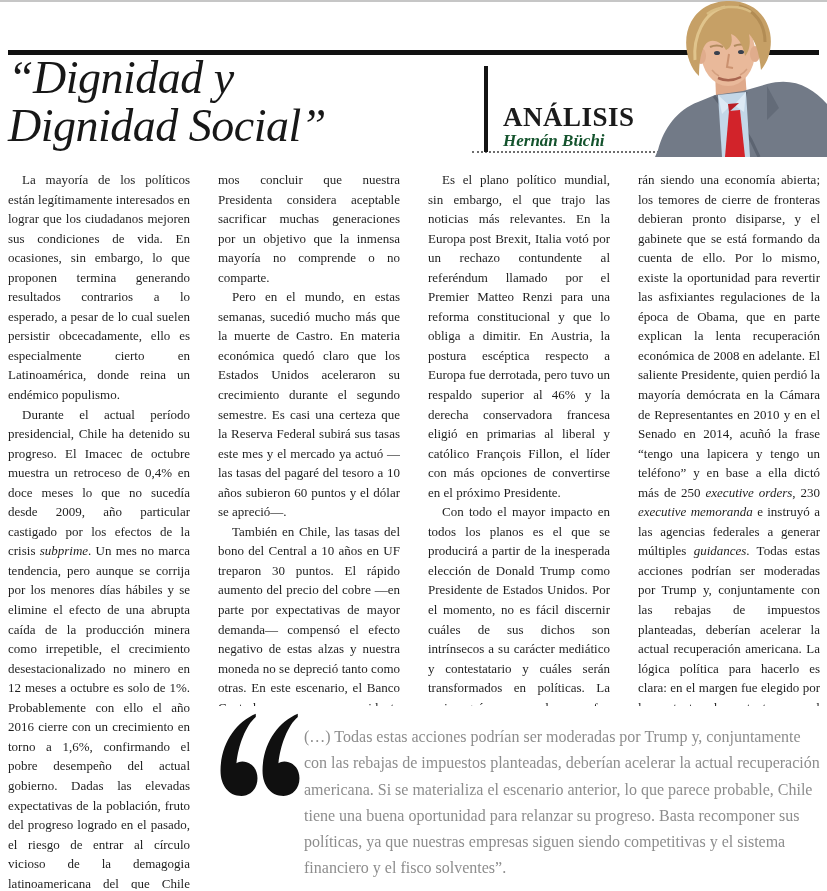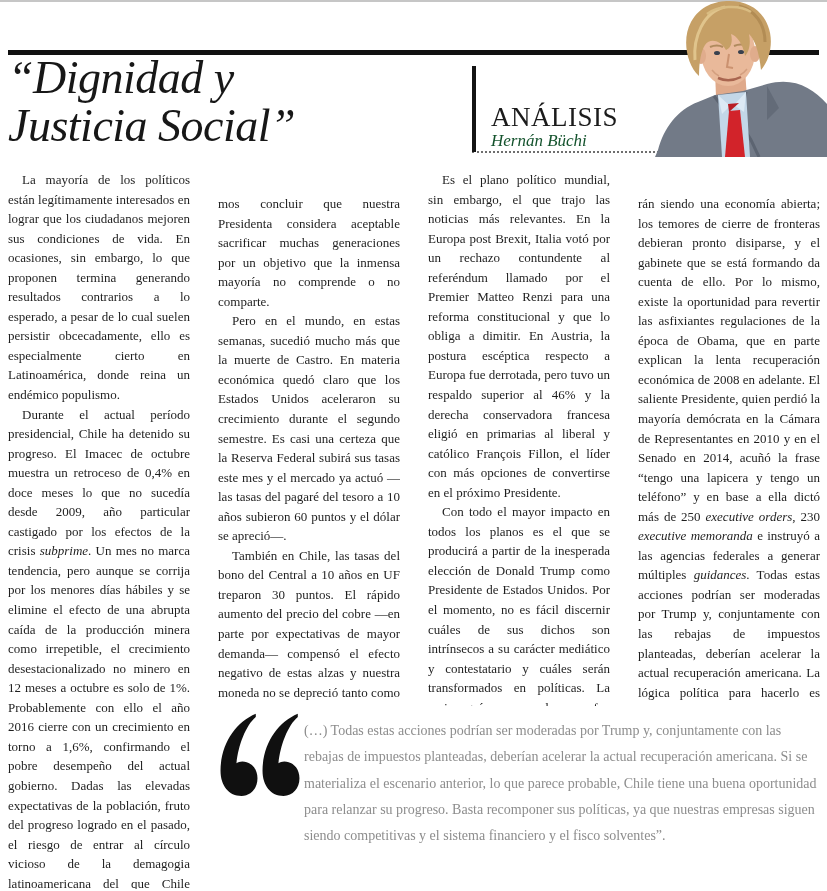--- a/index.html
+++ b/index.html
@@ -10,58 +10,58 @@
     -webkit-font-smoothing:antialiased;
   }
   
   .top-divider{position:absolute;top:0;left:0;right:0;height:2px;background:#c6c6c6;}
   .headline-rule{position:absolute;top:50px;left:8px;right:8px;height:5px;background:var(--headline-rule,#111);z-index:1;}
   .headline{
     position:absolute;left:8px;top:54px;z-index:2;
     font-style:italic;font-size:46px;line-height:48px;color:#171717;
     letter-spacing:-0.5px;white-space:nowrap;
   }
-  .kicker-block{position:absolute;left:472px;top:66px;height:86px;z-index:2;display:flex;}
+  .kicker-block{position:absolute;left:484px;top:66px;height:86px;z-index:2;display:flex;font-weight:bold;}
   .kicker-bar{width:4px;background:#141414;height:86px;}
   .kicker-text{margin-left:15px;display:flex;flex-direction:column;justify-content:flex-end;padding-bottom:2px;}
   .kicker-label{font-size:27px;line-height:28px;letter-spacing:0.5px;color:#1b1b1b;}
   .author-name{font-style:italic;font-size:17px;line-height:19px;color:#14532d;}
   .kicker-dotted{position:absolute;left:472px;right:0;top:151px;border-top:2px dotted #6e6e6e;z-index:1;}
   .author-photo{position:absolute;top:0;right:0;width:172px;height:157px;z-index:3;}
   
   .article-body{
     position:absolute;top:170px;left:8px;right:7px;bottom:2px;
     display:grid;grid-template-columns:repeat(4,1fr);grid-template-rows:536px 1fr;
     column-gap:28px;
   }
   .col{
     overflow:hidden;text-align:justify;
     font-size:13px;line-height:19.55px;color:var(--body-text,#1e1e1e);
   }
   .col1{grid-row:1/3;}
   .col p.seg{margin:0;text-indent:14px;}
-  .col p.seg.noindent{text-indent:0;margin-top:24px;}
+  .col p.seg.noindent{text-indent:0;}
   
   .pullquote{grid-column:2/5;grid-row:2;position:relative;padding-left:86px;}
   .quote-mark{position:absolute;left:0;top:6px;width:84px;height:84px;}
   .pq-text{
-    display:block;margin-top:12px;
-    font-size:14px;line-height:26.3px;color:var(--pullquote-text,#8d8d8d);
+    display:block;margin-top:18px;
+    font-size:16px;line-height:26.3px;color:var(--pullquote-text,#8d8d8d);
     text-align:left;
   }
 </style>
 </head>
 <body>
 
 <div class="top-divider"></div>
 <div class="headline-rule"></div>
 
 <h1 class="headline" style="margin:0;font-weight:normal;">
   <span>“Dignidad y</span><br>
-  <span>Justicia Social”</span>
+  <span>Dignidad Social”</span>
 </h1>
 
 <div class="kicker-block">
   <div class="kicker-bar"></div>
   <div class="kicker-text">
     <div class="kicker-label">ANÁLISIS</div>
     <div class="author-name">Hernán Büchi</div>
   </div>
 </div>
 <div class="kicker-dotted"></div>

